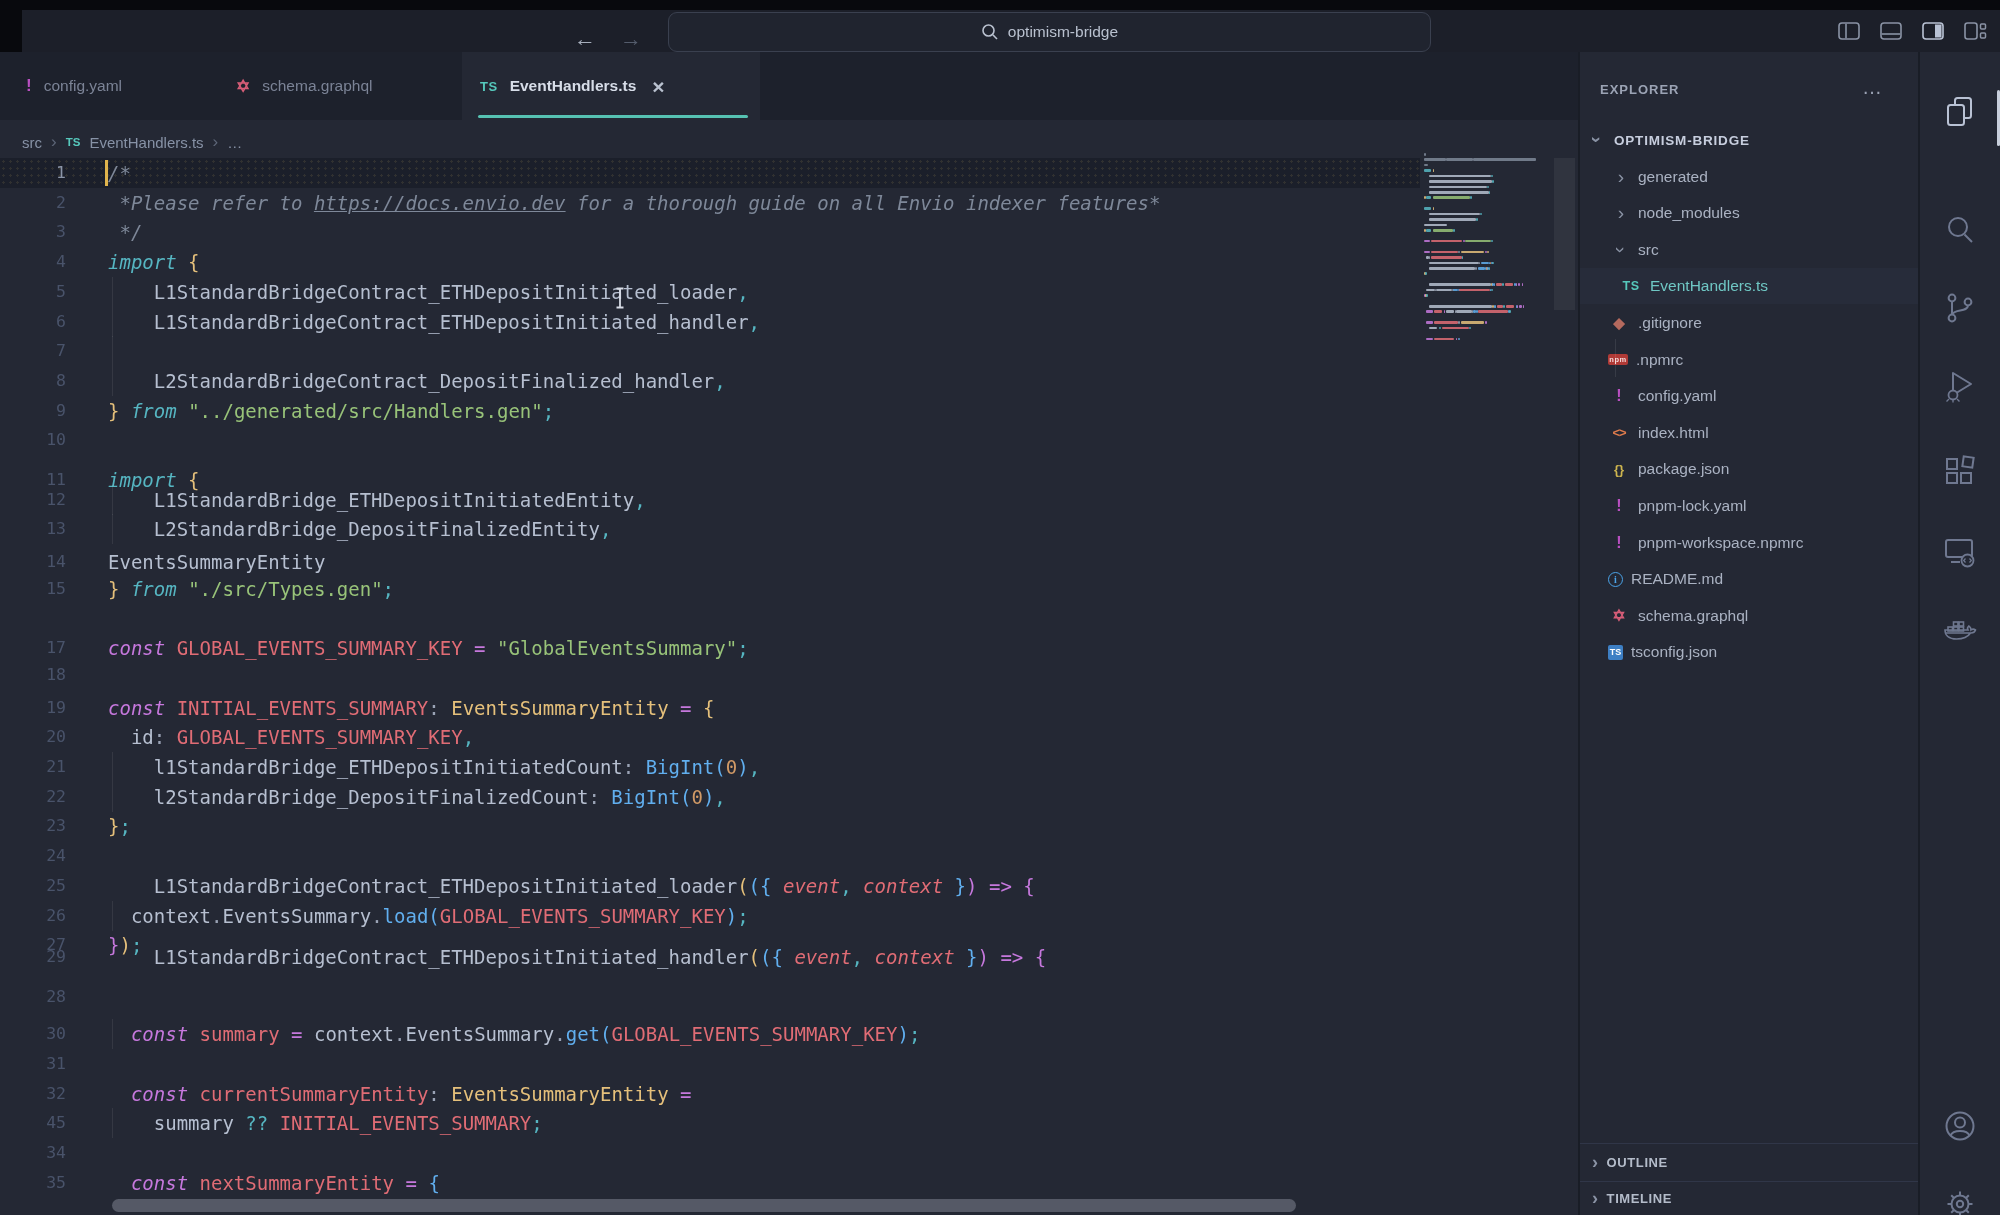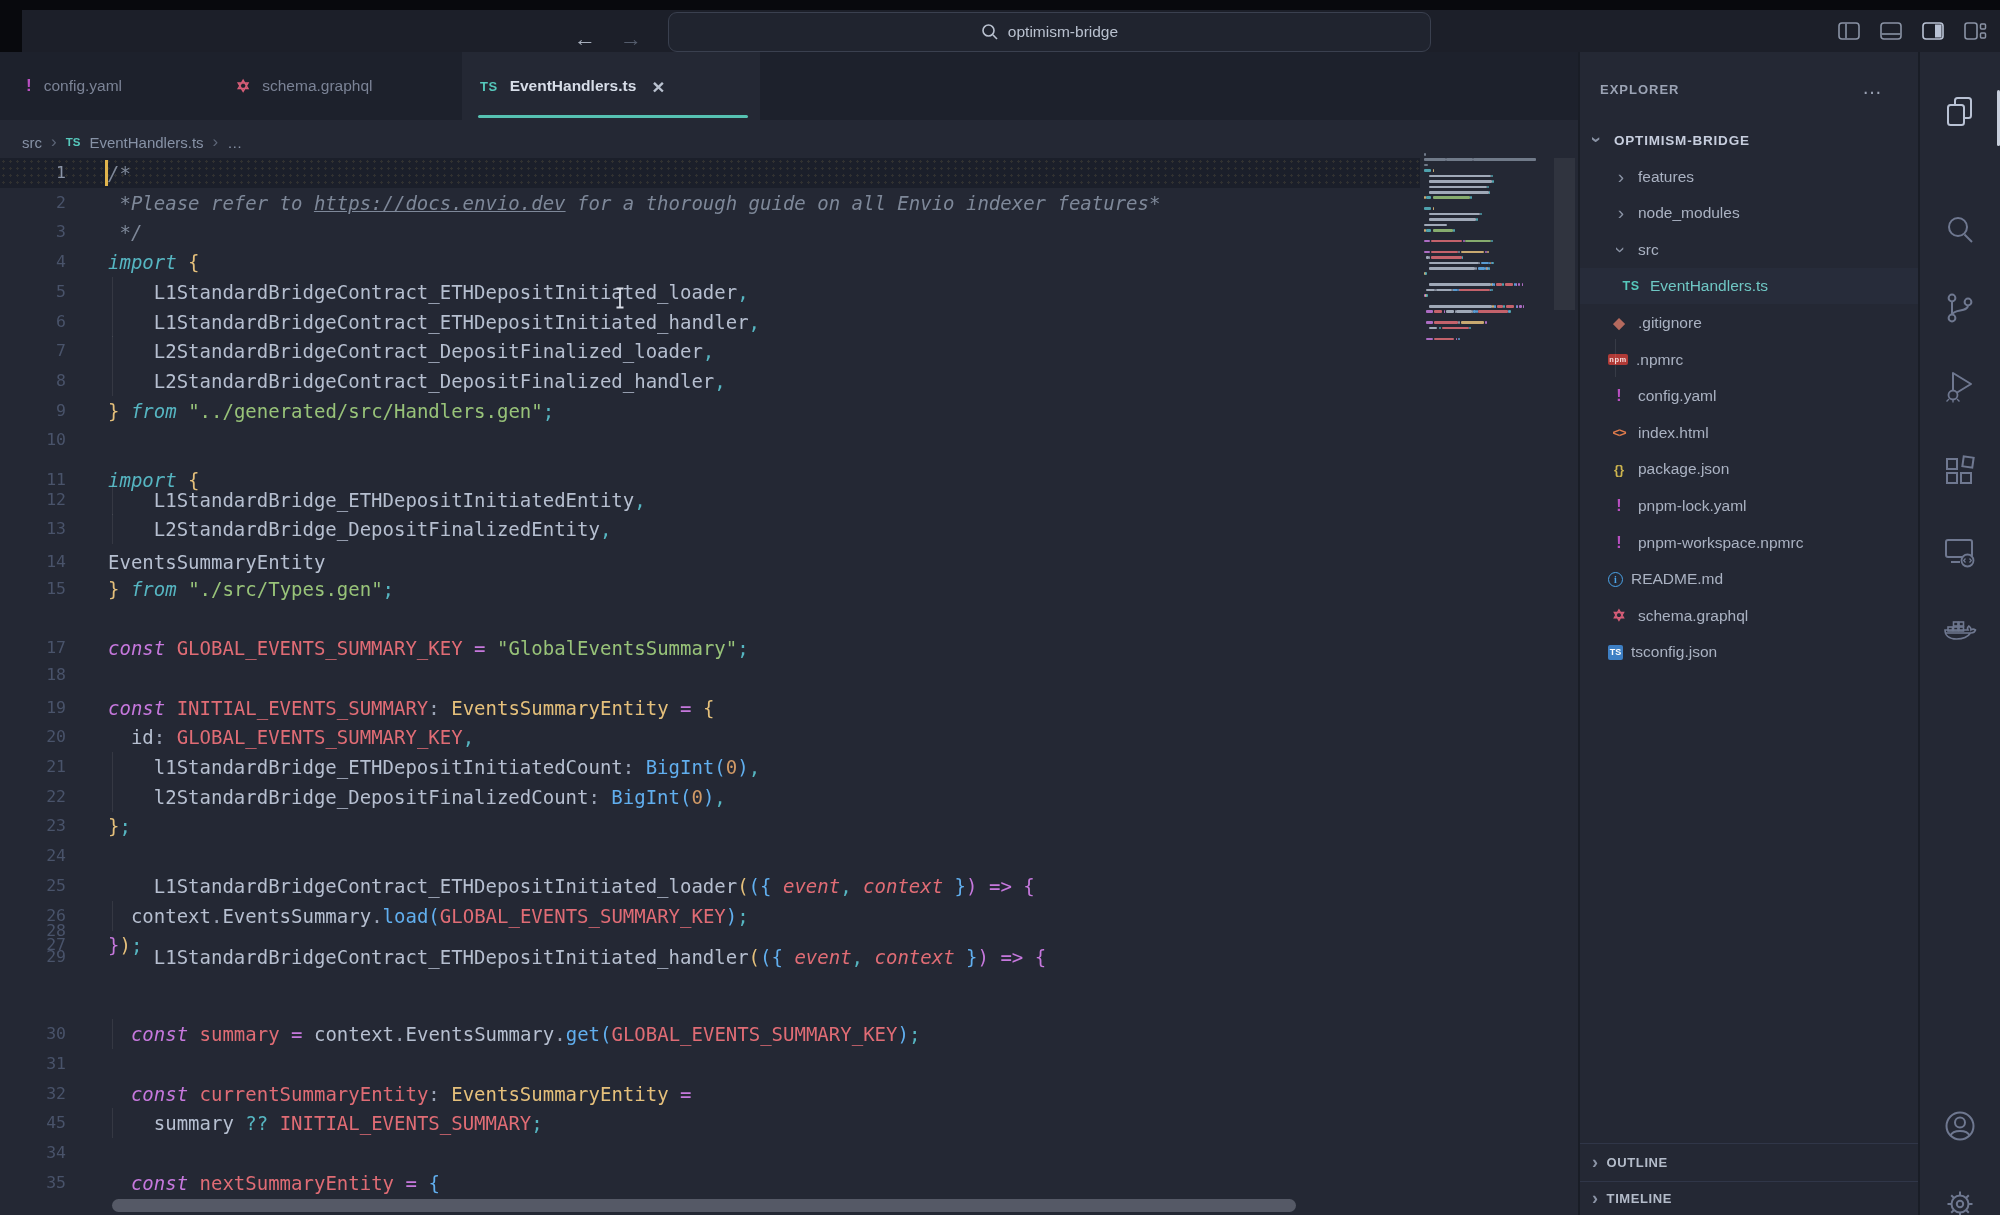--- a/index.html
+++ b/index.html
@@ -200,21 +200,20 @@
         <span class="ltext"><span style="color: rgb(154, 163, 181);">    </span><span style="color: rgb(182, 191, 208);">L1StandardBridgeContract_ETHDepositInitiated_loader</span><span style="color: rgb(86, 182, 194);">,</span></span>
       </div>
       <div class="cline" style="top: 148.5px;">
         <span class="lnum">6</span>
         <span class="iguide"></span>
         <span class="ltext"><span style="color: rgb(154, 163, 181);">    </span><span style="color: rgb(182, 191, 208);">L1StandardBridgeContract_ETHDepositInitiated_handler</span><span style="color: rgb(86, 182, 194);">,</span></span>
       </div>
       <div class="cline" style="top: 178.2px;">
         <span class="lnum">7</span>
         <span class="iguide"></span>
-        <span class="ltext"><span style="color: rgb(154, 163, 181);">    </span><span style="color: rgb(182, 191, 208);">L2StandardBridgeContract_DepositFinalized_loader</span><span style="color: rgb(86, 182, 194);">,</span></span>
       </div>
       <div class="cline" style="top: 207.9px;">
         <span class="lnum">8</span>
         <span class="iguide"></span>
         <span class="ltext"><span style="color: rgb(154, 163, 181);">    </span><span style="color: rgb(182, 191, 208);">L2StandardBridgeContract_DepositFinalized_handler</span><span style="color: rgb(86, 182, 194);">,</span></span>
       </div>
       <div class="cline" style="top: 237.6px;">
         <span class="lnum">9</span>
         <span class="ltext"><span style="color: rgb(229, 192, 123);">}</span><span style="color: rgb(154, 163, 181);"> </span><span style="color: rgb(86, 182, 194); font-style: italic;">from</span><span style="color: rgb(154, 163, 181);"> </span><span style="color: rgb(152, 195, 121);">"../generated/src/Handlers.gen"</span><span style="color: rgb(86, 182, 194);">;</span></span>
       </div>
@@ -284,21 +283,21 @@
       </div>
       <div class="cline" style="top: 742.5px;">
         <span class="lnum">26</span>
         <span class="iguide"></span>
         <span class="ltext"><span style="color: rgb(154, 163, 181);">  </span><span style="color: rgb(182, 191, 208);">context</span><span style="color: rgb(154, 163, 181);">.</span><span style="color: rgb(182, 191, 208);">EventsSummary</span><span style="color: rgb(154, 163, 181);">.</span><span style="color: rgb(97, 175, 239);">load</span><span style="color: rgb(97, 175, 239);">(</span><span style="color: rgb(224, 108, 117);">GLOBAL_EVENTS_SUMMARY_KEY</span><span style="color: rgb(97, 175, 239);">)</span><span style="color: rgb(86, 182, 194);">;</span></span>
       </div>
       <div class="cline" style="top: 772.2px;">
         <span class="lnum">27</span>
         <span class="ltext"><span style="color: rgb(198, 120, 221);">}</span><span style="color: rgb(229, 192, 123);">)</span><span style="color: rgb(86, 182, 194);">;</span></span>
       </div>
-      <div class="cline" style="top: 758px; padding-left: 22px;">
+      <div class="cline" style="top: 824px; padding-left: 22px;">
         <span class="lnum">28</span>
         <span class="ltext"></span>
       </div>
       <div class="cline" style="top: 784px;">
         <span class="lnum">29</span>
         <span class="ltext"><span style="color: rgb(154, 163, 181);">    </span><span style="color: rgb(182, 191, 208);">L1StandardBridgeContract_ETHDepositInitiated_handler</span><span style="color: rgb(229, 192, 123);">(</span><span style="color: rgb(97, 175, 239);">(</span><span style="color: rgb(97, 175, 239);">{</span><span style="color: rgb(154, 163, 181);"> </span><span style="color: rgb(224, 108, 117); font-style: italic;">event</span><span style="color: rgb(86, 182, 194);">,</span><span style="color: rgb(154, 163, 181);"> </span><span style="color: rgb(224, 108, 117); font-style: italic;">context</span><span style="color: rgb(154, 163, 181);"> </span><span style="color: rgb(97, 175, 239);">}</span><span style="color: rgb(198, 120, 221);">)</span><span style="color: rgb(154, 163, 181);"> </span><span style="color: rgb(198, 120, 221);">=&gt;</span><span style="color: rgb(154, 163, 181);"> </span><span style="color: rgb(198, 120, 221);">{</span></span>
       </div>
       <div class="cline" style="top: 861.3px;">
         <span class="lnum">30</span>
         <span class="iguide"></span>
@@ -464,21 +463,21 @@
     <span class="sb-title">EXPLORER</span>
     <span class="sb-more">…</span>
   </div>
   <div class="tree" id="tree">
       <div class="trow rootrow" style="top: 70px; padding-left: 10px;">
         <span class="chev open">›</span>
         <span style="margin-left: 10px;">OPTIMISM-BRIDGE</span>
       </div>
       <div class="trow" style="top: 106.6px; padding-left: 34px;">
         <span class="chev">›</span>
-        <span style="margin-left: 10px;">features</span>
+        <span style="margin-left: 10px;">generated</span>
       </div>
       <div class="trow" style="top: 143.2px; padding-left: 34px;">
         <span class="chev">›</span>
         <span style="margin-left: 10px;">node_modules</span>
       </div>
       <div class="trow" style="top: 179.8px; padding-left: 34px;">
         <span class="chev open">›</span>
         <span style="margin-left: 10px;">src</span>
       </div>
       <div class="trow selected" style="top: 216.4px; padding-left: 40px;">

